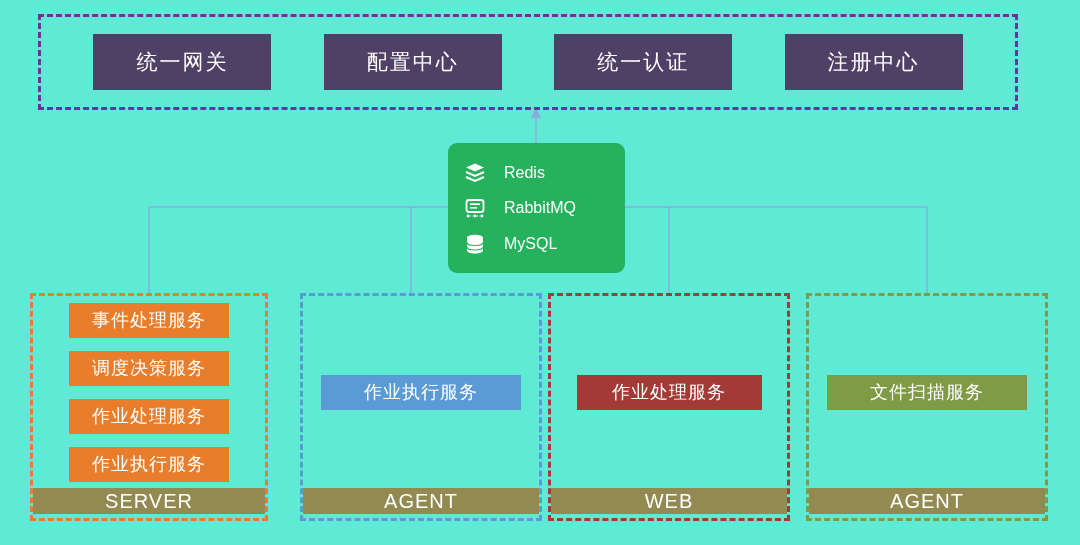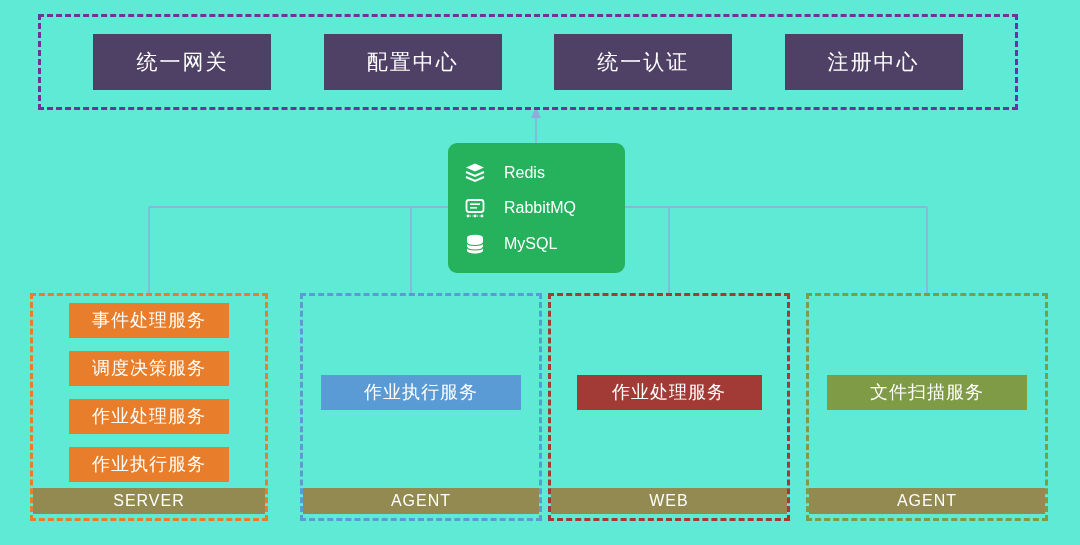--- a/index.html
+++ b/index.html
@@ -91,21 +91,21 @@
   }
   .group-label {
     position: absolute;
     left: 0; right: 0; bottom: 4px;
     height: 26px;
     background: #938A52;
     color: #ffffff;
     display: flex;
     align-items: center;
     justify-content: center;
-    font-size: 16px;
+    font-size: 20px;
     letter-spacing: 1px;
     z-index: 3;
   }
   .g-server { left: 30px;  width: 238px; border-color: #E87E2B; }
   .g-agent  { left: 300px; width: 242px; border-color: #5B9BD5; text-align: center; }
   .g-web    { left: 548px; width: 242px; border-color: #A23B36; }
   .g-extend { left: 806px; width: 242px; border-color: #7F9B45; }
   .g-server .service { width: 160px; background: #E87E2B; }
   .g-agent  .service { width: 200px; background: #5B9BD5; }
   .g-web    .service { width: 185px; background: #A23B36; }

